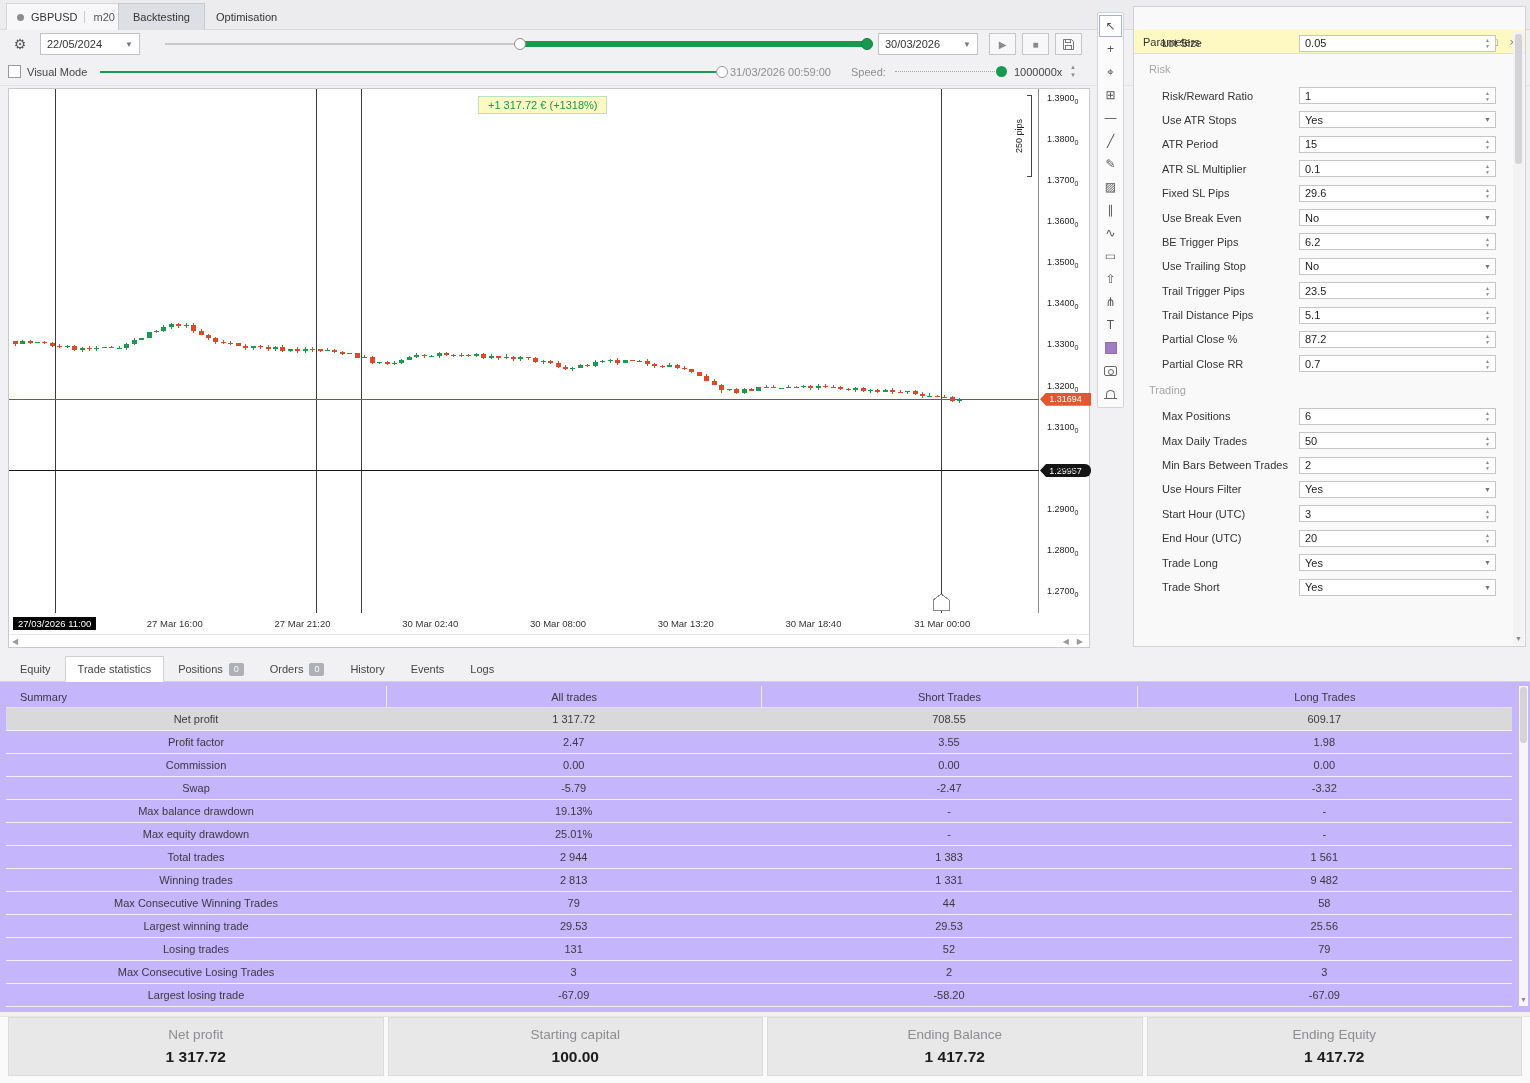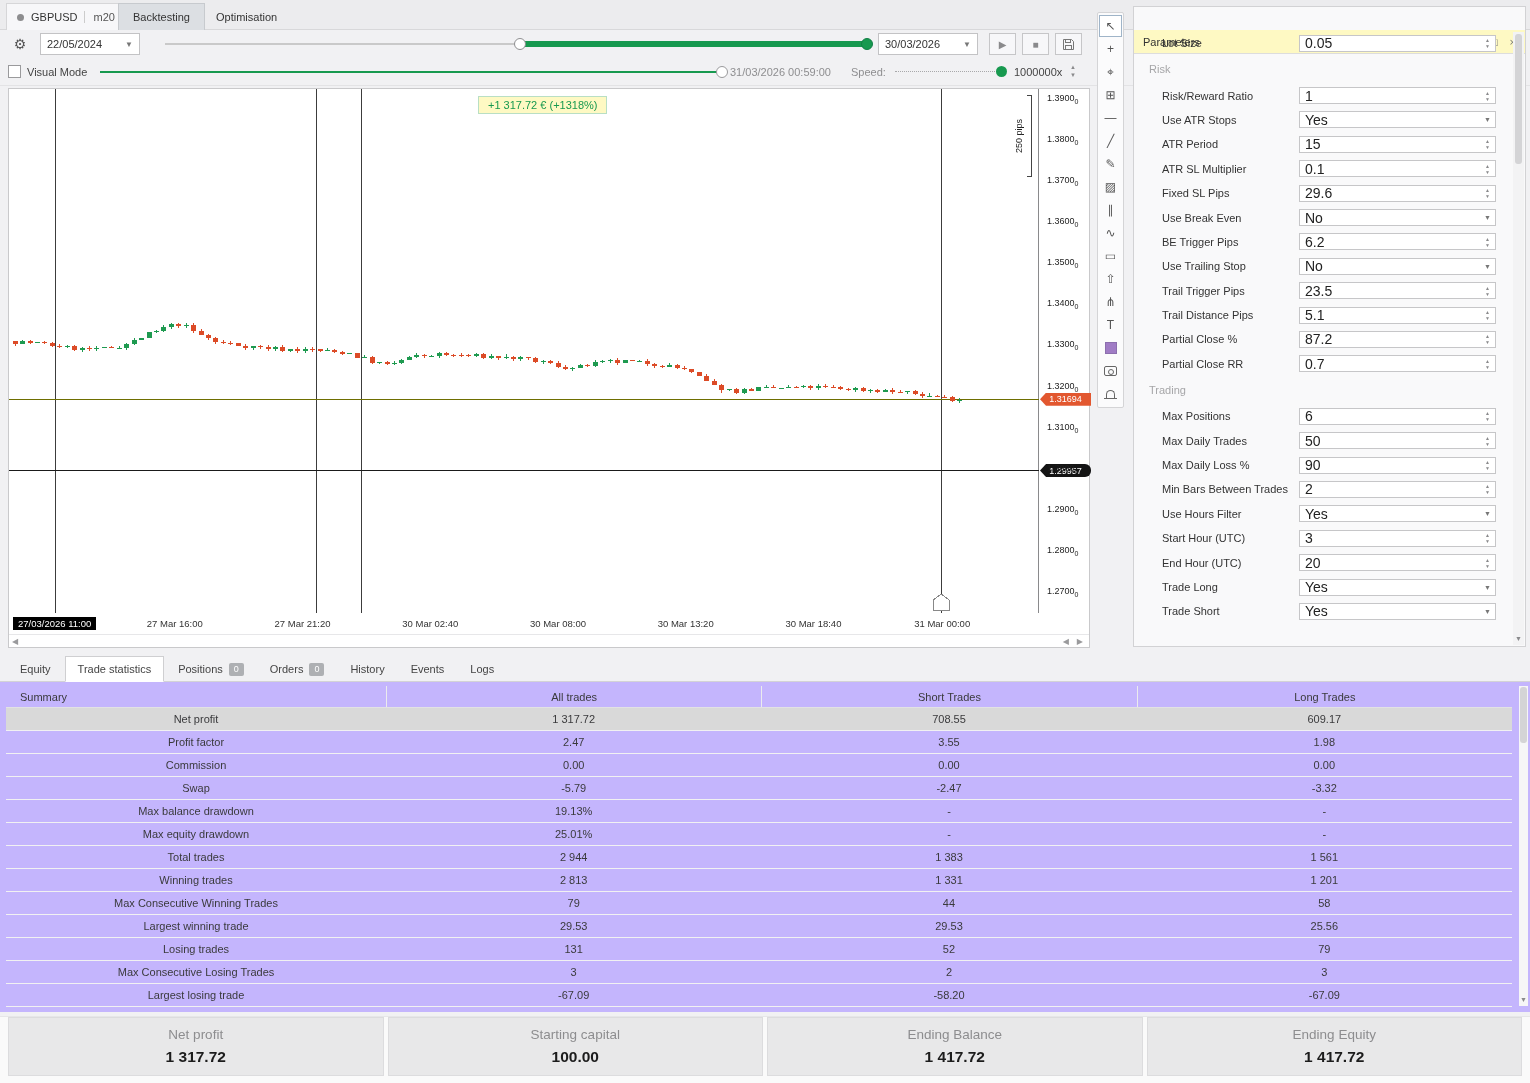--- a/index.html
+++ b/index.html
@@ -83,21 +83,21 @@
 
   
   .params-panel{position:absolute;left:1133px;top:6px;width:393px;height:641px;background:#f9f9fa;border:1px solid #d2d2d4;}
   .params-header{height:24px;background:#fef9c3;border-bottom:1px solid #ddd;display:flex;align-items:center;padding:0 9px;margin-top:23px;}
   .params-title{color:#333;}
   .params-hicons{margin-left:auto;display:flex;gap:12px;color:#777;font-size:11px;}
   .params-body{position:absolute;left:0;top:24px;right:12px;bottom:0;overflow:hidden;padding-top:3px;}
   .param-row{height:24.4px;display:flex;align-items:center;padding-left:28px;}
   .params-body > .param-row:first-child{margin-top:-3px;}
   .plabel{flex:1;color:#333;}
-  .param-control{flex:0 0 197px;height:17px;background:#fff;border:1px solid #c6c6c8;display:flex;align-items:center;position:relative;padding:0 16px 0 5px;font-size:14px;color:#222;margin-right:17px;}
+  .param-control{flex:0 0 197px;height:17px;background:#fff;border:1px solid #c6c6c8;display:flex;align-items:center;position:relative;padding:0 16px 0 5px;font-size:11px;color:#222;margin-right:17px;}
   .spinner{position:absolute;right:2px;top:0;bottom:0;width:11px;display:flex;flex-direction:column;justify-content:center;color:#8a8a8c;font-size:5px;line-height:6px;text-align:center;}
   .spinner::before{content:"▲";}
   .spinner::after{content:"▼";}
   .dropdown-arrow{position:absolute;right:4px;color:#777;font-size:7px;}
   .dropdown-arrow::before{content:"▼";}
   .param-section{height:28px;display:flex;align-items:center;padding-left:15px;color:#a6a6a8;}
   .params-scroll{position:absolute;right:1px;top:25px;bottom:1px;width:11px;background:#f3f3f4;}
   .params-scroll .thumb{position:absolute;left:2px;top:2px;width:7px;height:130px;background:#d4d4d6;border-radius:3px;}
   .params-scroll .down-btn{position:absolute;left:0;bottom:0;width:11px;height:13px;color:#8a8a8c;font-size:7px;text-align:center;line-height:13px;}
 
@@ -662,27 +662,20 @@
         </div>
       </div>
       <div class="param-row">
         <span class="plabel">Max Daily Trades</span>
         <div class="param-control">
           <span>50</span>
           <span class="spinner"></span>
         </div>
       </div>
       <div class="param-row">
-        <span class="plabel">Max Daily Loss %</span>
-        <div class="param-control">
-          <span>90</span>
-          <span class="spinner"></span>
-        </div>
-      </div>
-      <div class="param-row">
         <span class="plabel">Min Bars Between Trades</span>
         <div class="param-control">
           <span>2</span>
           <span class="spinner"></span>
         </div>
       </div>
       <div class="param-row">
         <span class="plabel">Use Hours Filter</span>
         <div class="param-control">
           <span>Yes</span>
@@ -797,21 +790,21 @@
       <div class="srow">
         <div class="scell c0">Total trades</div>
         <div class="scell c1">2 944</div>
         <div class="scell c2">1 383</div>
         <div class="scell c3">1 561</div>
       </div>
       <div class="srow">
         <div class="scell c0">Winning trades</div>
         <div class="scell c1">2 813</div>
         <div class="scell c2">1 331</div>
-        <div class="scell c3">1 201</div>
+        <div class="scell c3">9 482</div>
       </div>
       <div class="srow">
         <div class="scell c0">Max Consecutive Winning Trades</div>
         <div class="scell c1">79</div>
         <div class="scell c2">44</div>
         <div class="scell c3">58</div>
       </div>
       <div class="srow">
         <div class="scell c0">Largest winning trade</div>
         <div class="scell c1">29.53</div>

